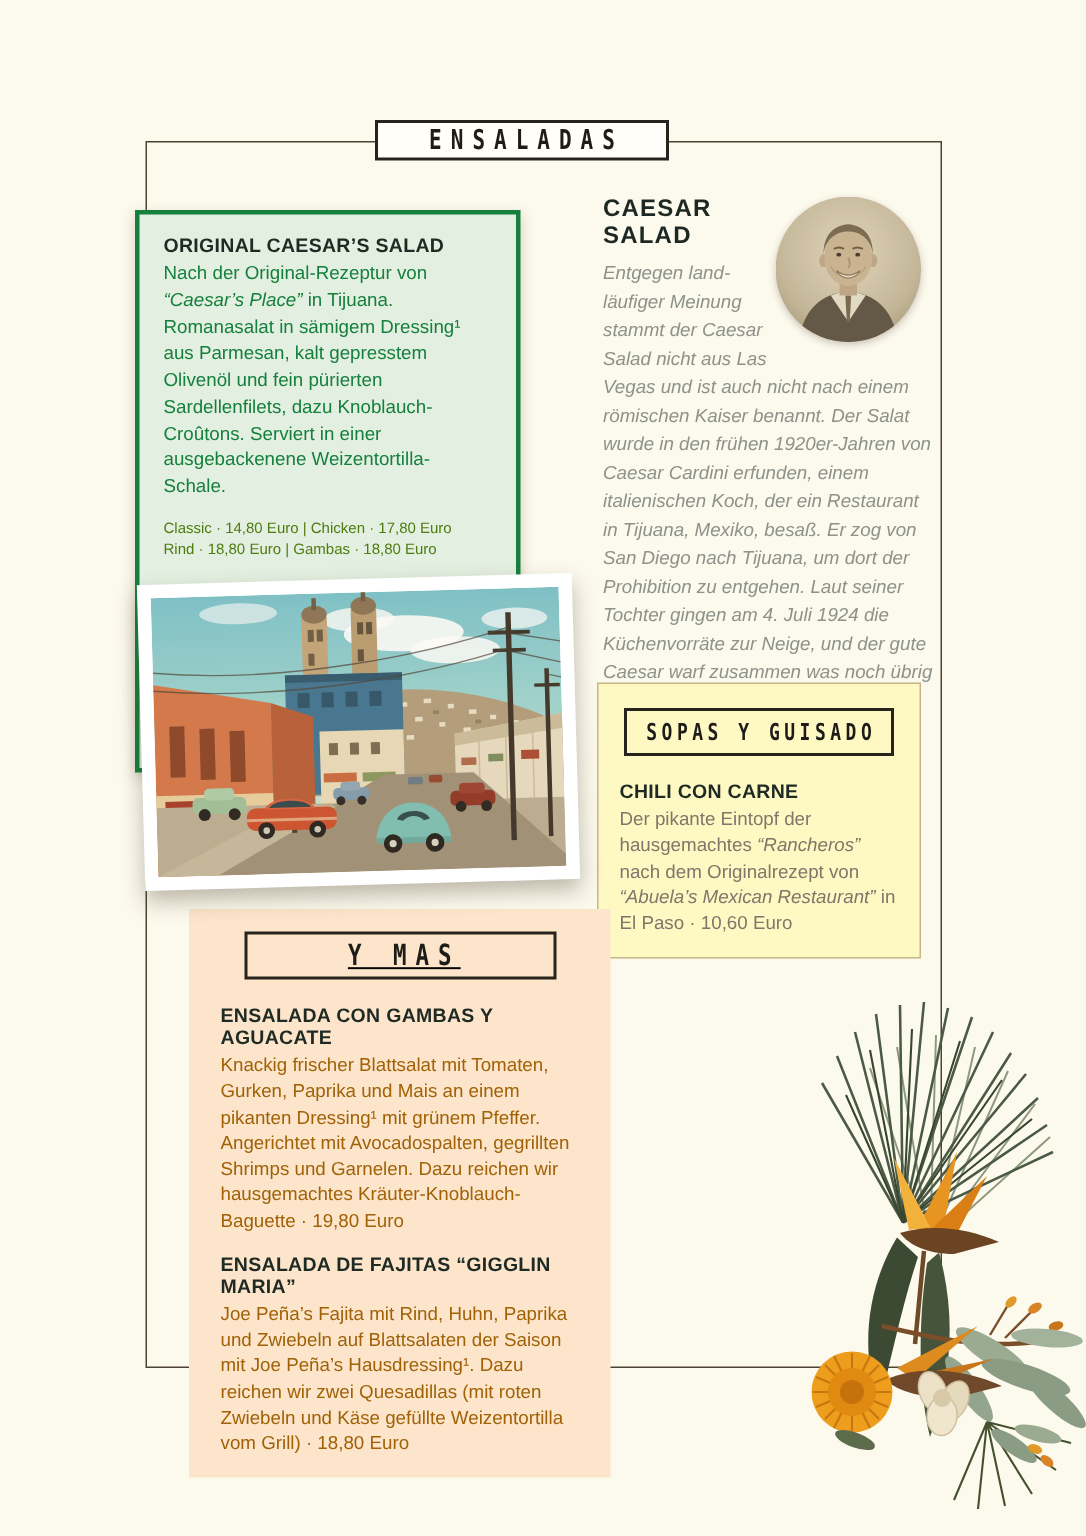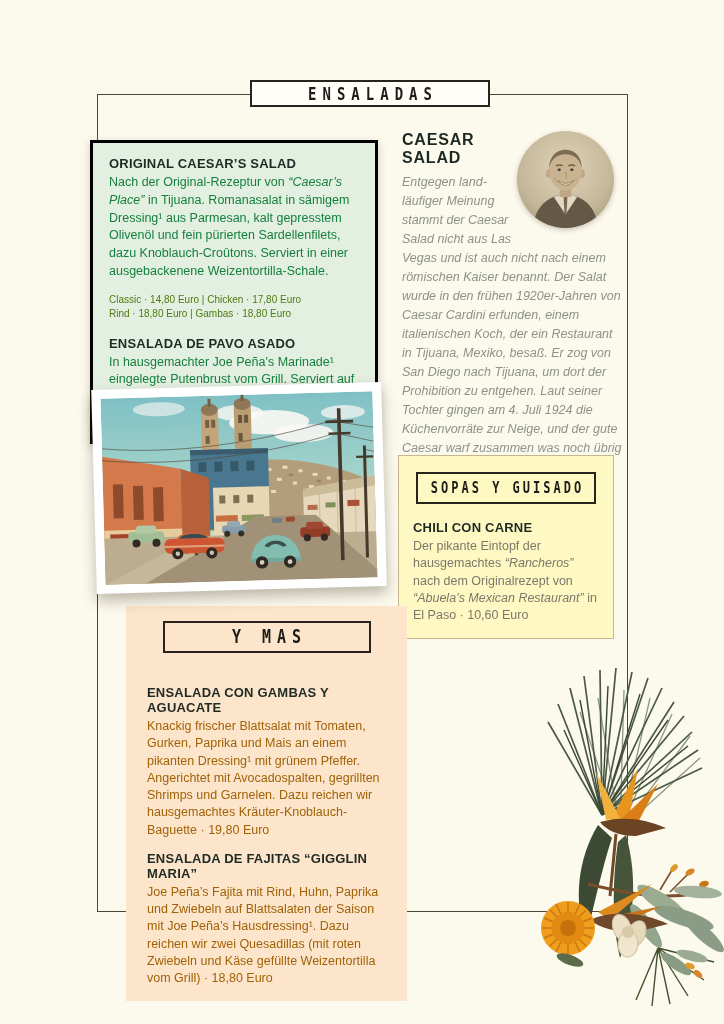--- a/index.html
+++ b/index.html
@@ -5,34 +5,34 @@
   html,body{margin:0;padding:0;}
   #page{
     position:relative; width:724px; height:1024px; overflow:hidden;
     background:#fcf9ed; font-family:"Liberation Sans", sans-serif;
   }
   .frame{
     position:absolute; left:97px; top:94px; width:529px; height:816px;
     border:1px solid #4d4434; z-index:1;
   }
   .title-box{
-    position:absolute; left:250px; top:80px; width:240px; height:27px;
+    position:absolute; left:250px; top:80px; width:196px; height:27px;
     background:#fffef8; border:2px solid #26241d; z-index:3;
     display:flex; align-items:center; justify-content:center; box-sizing:border-box;
   }
   .western{
     font-family:"DejaVu Sans Mono", monospace; font-weight:700; color:#1d1c18;
     display:inline-block; transform:scaleY(1.3);
   }
   .title-box .western{ font-size:14px; letter-spacing:6px; padding-left:6px; }
 
   
   .green-card{
-    position:absolute; left:90px; top:140px; width:288px; box-sizing:border-box;
-    background:#e3efe0; border:3px solid #000000;
+    position:absolute; left:90px; top:140px; width:257px; box-sizing:border-box;
+    background:#e3efe0; border:3px solid #15803d;
     box-shadow:0 3px 8px rgba(100,90,60,.28);
     padding:13px 16px 14px; z-index:2;
   }
   .item-name{ font-size:13px; font-weight:700; color:#1f2a24; letter-spacing:.2px; margin:0 0 3px; }
   .item-desc{ font-size:12.5px; color:#15803d; line-height:1.42; margin:0 0 12px; }
   .item-desc em{ font-style:italic; }
   .prices{ font-size:10px; color:#4d7c0f; line-height:1.45; margin:2px 0 14px; }
 
   
   .story{ position:absolute; left:402px; top:131px; width:222px; z-index:2; }
@@ -61,21 +61,21 @@
   .sopas-card .card-title-box{ width:180px; }
   .sopas-card .western{ font-size:12px; letter-spacing:3px; padding-left:3px; }
   .sopas-card .item-desc, .ymas-card .item-desc{ color:#7e776a; line-height:1.38; margin:0 0 12px; }
   .leaf{ display:inline-block; vertical-align:-1px; margin-left:5px; }
 
   
   .ymas-card{
     position:absolute; left:126px; top:606px; width:281px; box-sizing:border-box;
     background:#fce5cb; padding:15px 21px 14px; z-index:2;
   }
-  .ymas-card .card-title-box{ width:208px; margin-bottom:32px; }
+  .ymas-card .card-title-box{ width:208px; margin-bottom:16px;text-decoration:underline; }
   .ymas-card .western{ font-size:15px; letter-spacing:6px; padding-left:6px; }
   .ymas-card .item-desc{ color:#a16207; }
 
   .flowers{ position:absolute; left:540px; top:660px; width:184px; height:352px; z-index:4; pointer-events:none; }
 </style>
 </head>
 <body>
 
 <div id="page">
 

